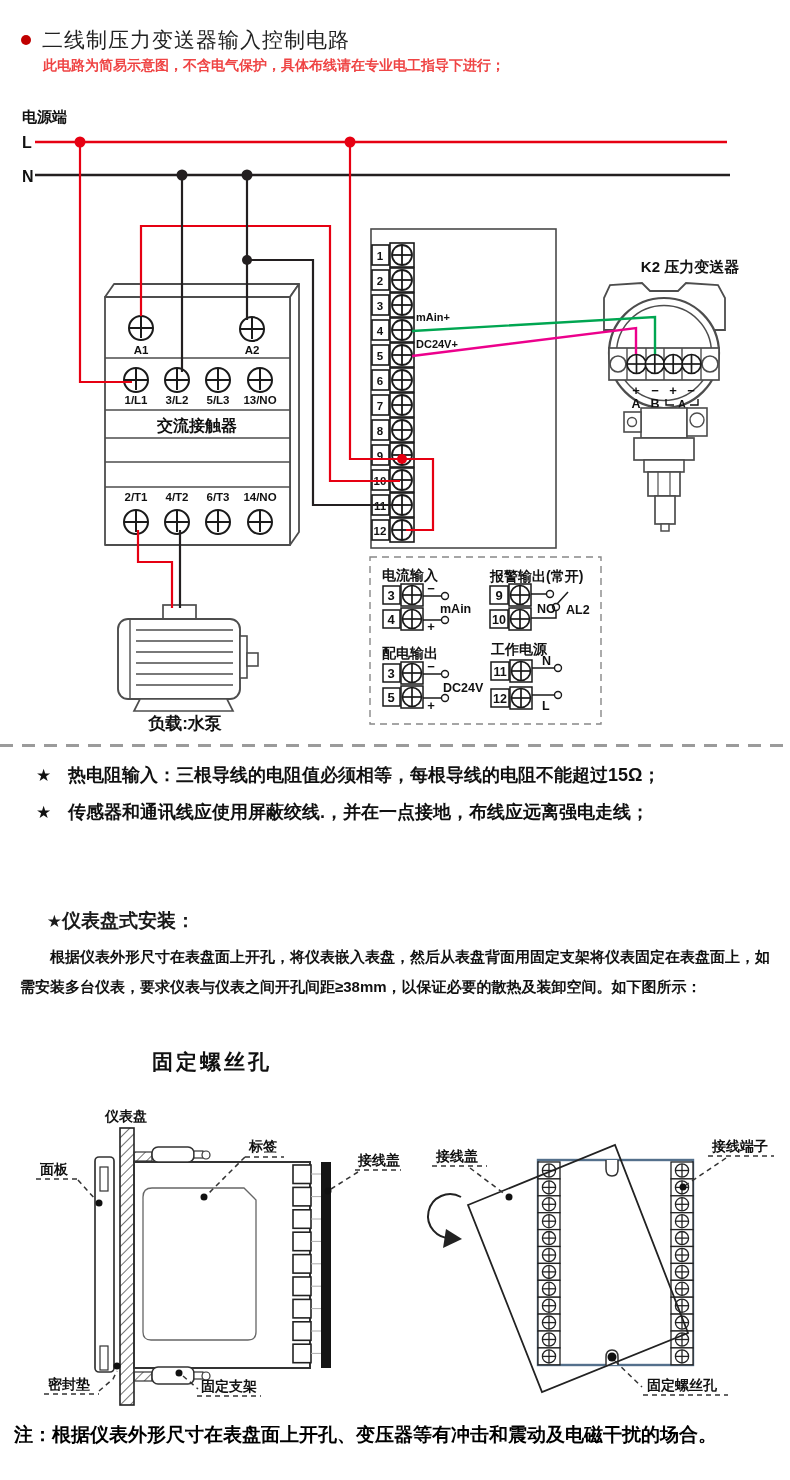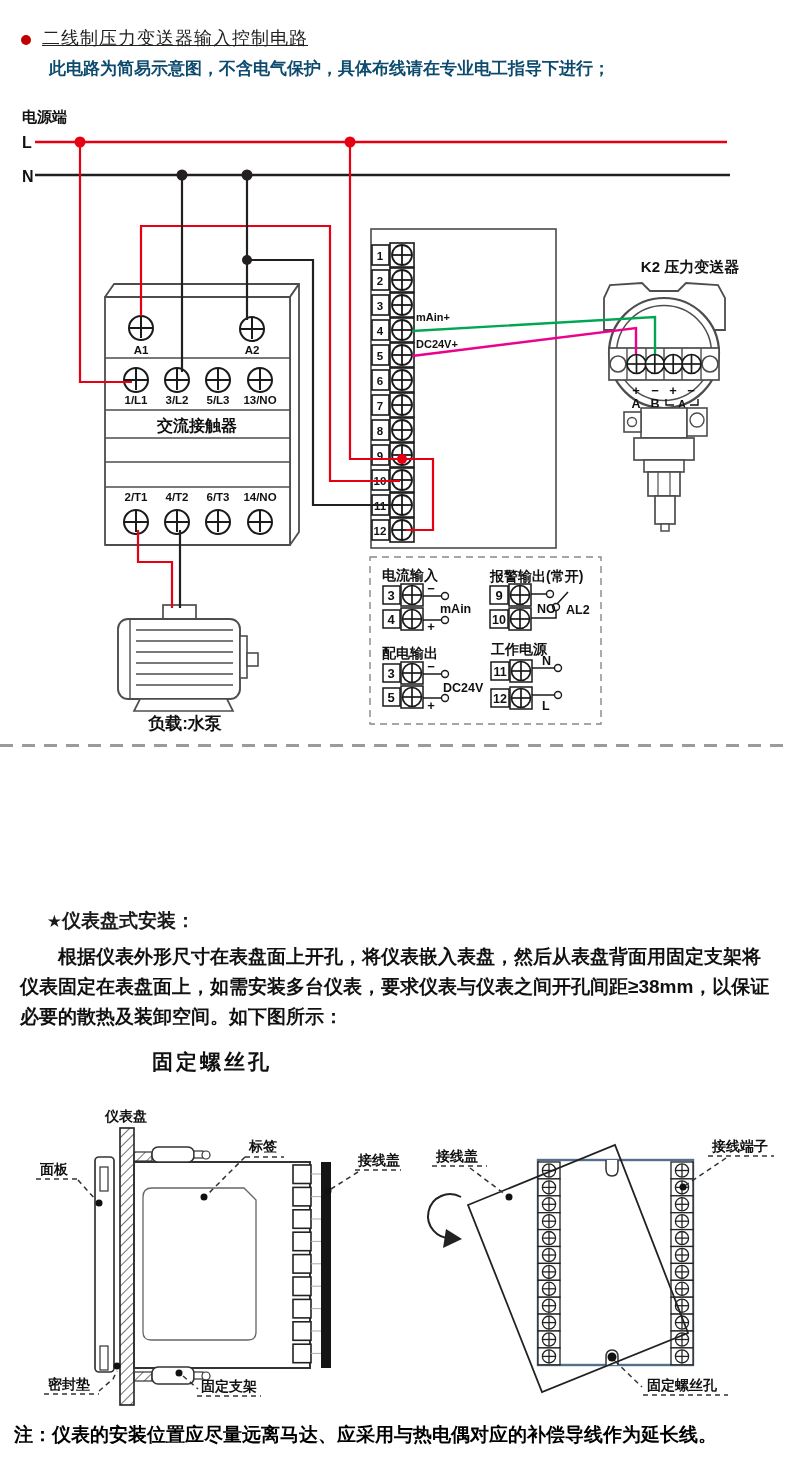--- a/index.html
+++ b/index.html
@@ -3,30 +3,30 @@
 <meta charset="utf-8">
 <style>
   html,body{margin:0;padding:0;}
   body{
     width:790px;height:1480px;position:relative;background:#ffffff;
     font-family:"Liberation Sans","DejaVu Sans",sans-serif;color:#1a1a1a;
     overflow:hidden;
   }
   .abs{position:absolute;}
   .bullet{position:absolute;left:21px;top:35px;width:10px;height:10px;border-radius:50%;background:#c00000;}
-  .page-title{position:absolute;left:42px;top:26px;font-size:18px;font-weight:500;letter-spacing:1px;color:#222;text-decoration:underline;}
-  .page-subtitle{position:absolute;left:49px;top:57px;font-size:17px;font-weight:bold;color:#0c4a6e;}
+  .page-title{position:absolute;left:42px;top:26px;font-size:21px;font-weight:500;letter-spacing:1px;color:#222;}
+  .page-subtitle{position:absolute;left:43px;top:57px;font-size:14px;font-weight:bold;color:#ef4444;}
   .divider{position:absolute;left:0;top:744px;width:790px;height:3px;
     background:repeating-linear-gradient(90deg,#9b9b9b 0 13px,transparent 13px 22px);}
   .notes{position:absolute;left:36px;top:763px;width:740px;}
   .note{font-size:18px;font-weight:bold;color:#111;margin-bottom:13px;white-space:nowrap;}
   .note .star{display:inline-block;width:32px;font-size:17px;}
   .install-title{position:absolute;left:30px;top:908px;font-size:19px;font-weight:bold;text-align:right;}
   .install-title .star{display:inline-block;width:32px;font-size:17px;}
-  .install-par{position:absolute;left:20px;top:942px;width:754px;font-size:19px;font-weight:bold;
+  .install-par{position:absolute;left:20px;top:942px;width:754px;font-size:15px;font-weight:bold;
     line-height:30px;text-indent:2em;margin:0;color:#111;}
   .diagram-title{position:absolute;left:152px;top:1048px;font-family:"Liberation Serif","DejaVu Serif",serif;
     font-size:21px;font-weight:bold;letter-spacing:3px;color:#111;}
   .footer-note{position:absolute;left:14px;top:1422px;font-size:19px;font-weight:bold;color:#000;white-space:nowrap;}
   svg text{fill:#111;}
   .t11{font-size:11.5px;font-weight:bold;}
   .t12{font-size:12.5px;font-weight:bold;}
   .t13{font-size:13px;font-weight:bold;}
   .t14{font-size:14px;font-weight:bold;}
   .t15{font-size:15px;font-weight:bold;}
@@ -311,20 +311,22 @@
     <circle cx="558" cy="668" r="3.5" fill="#fff" stroke="#1a1a1a" stroke-width="1.4"></circle>
     <circle cx="558" cy="695" r="3.5" fill="#fff" stroke="#1a1a1a" stroke-width="1.4"></circle>
     <text x="542" y="665" class="t12">N</text>
     <text x="542" y="710" class="t12">L</text>
   </g>
 </svg>
 
 <div class="divider"></div>
 
 <div class="notes">
+  <div class="note"><span class="star">★</span><span>热电阻输入：三根导线的电阻值必须相等，每根导线的电阻不能超过15Ω；</span></div>
+  <div class="note"><span class="star">★</span><span>传感器和通讯线应使用屏蔽绞线.，并在一点接地，布线应远离强电走线；</span></div>
 </div>
 
 <div class="install-title">
   <span class="star">★</span><span>仪表盘式安装：</span>
 </div>
 <p class="install-par">根据仪表外形尺寸在表盘面上开孔，将仪表嵌入表盘，然后从表盘背面用固定支架将仪表固定在表盘面上，如需安装多台仪表，要求仪表与仪表之间开孔间距≥38mm，以保证必要的散热及装卸空间。如下图所示：</p>
 <div class="diagram-title">固定螺丝孔</div>
 
 <svg class="abs" style="left:0;top:1090px;" width="790" height="330" viewBox="0 1090 790 330">
   <defs>
@@ -477,13 +479,13 @@
       <path d="M643,1395 H728"></path>
         <path d="M615,1361 L642,1387"></path>
     </g>
     <g fill="#111">
       <circle cx="509" cy="1197" r="3.5"></circle>
         <circle cx="683" cy="1187" r="3.5"></circle>
     </g>
   </g>
 </svg>
 
-<div class="footer-note">注：仪表的安装位置应尽量远离马达、应采用与热电偶对应的补偿导线作为延长线。</div>
+<div class="footer-note">注：根据仪表外形尺寸在表盘面上开孔、变压器等有冲击和震动及电磁干扰的场合。</div>
 
 </body></html>

